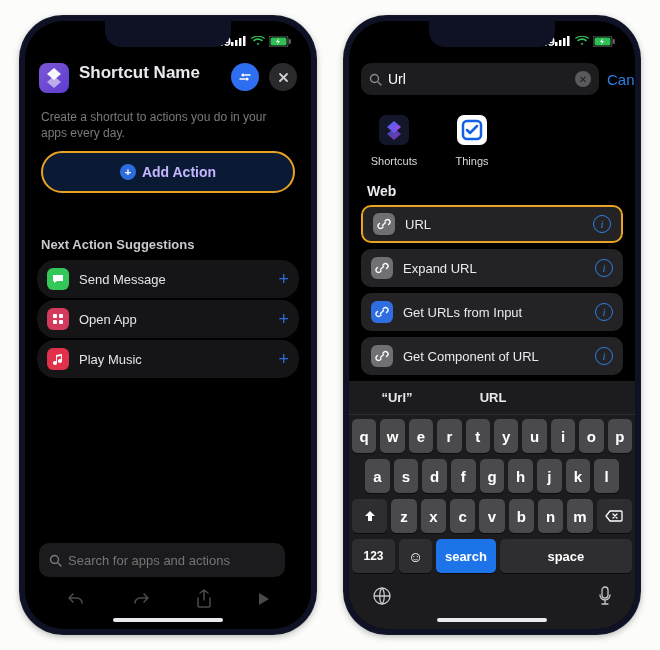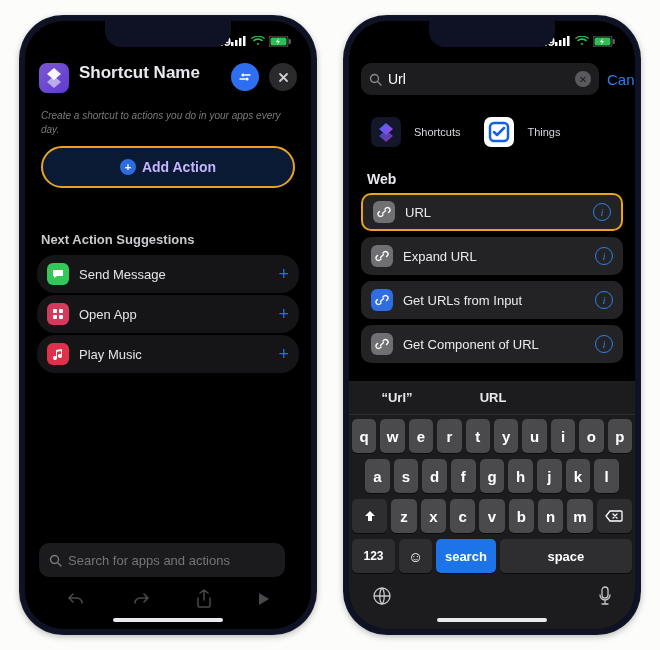--- a/index.html
+++ b/index.html
@@ -13,21 +13,21 @@
   .battery svg, .wifi svg, .signal svg { display:block; }
   .screen { position: absolute; inset: 0; padding-top: 40px; display:flex; flex-direction:column; }
 
   
   .hdr { display:flex; align-items:flex-start; gap:10px; padding: 2px 14px 10px 14px; }
   .hdr .appicon { width:30px; height:30px; border-radius:8px; background:linear-gradient(135deg,#7c58d4,#5e3bcf); display:flex; align-items:center; justify-content:center; }
   .hdr .title { flex:1; color:#e8e8ee; font-size:17px; font-weight:600; }
   .hdr .round { width:28px; height:28px; border-radius:50%; display:flex; align-items:center; justify-content:center; }
   .hdr .rblue { background:#2e6ef0; }
   .hdr .rgrey { background:#2a2a2c; color:#d0d0d4; }
-  .intro { color:#7a7a7e; font-size:10px; line-height:1.35; padding: 6px 16px 10px 16px; font-style: italic; }
+  .intro { color:#7a7a7e; font-size:12px; line-height:1.35; padding: 6px 16px 10px 16px; }
   .addwrap { padding: 0 16px 0 16px; }
   .addbtn { border:2px solid #e9a321; border-radius:22px; height:42px; display:flex; align-items:center; justify-content:center; gap:6px; background:#0b1a34; }
   .addbtn .pluscirc { width:16px; height:16px; border-radius:50%; background:#2d6cdf; display:flex; align-items:center; justify-content:center; color:#fff; font-size:11px; font-weight:700; }
   .addbtn .lbl { color:#c4b5fd; font-weight:600; font-size:14px; }
   .sect-h { margin-top:44px; padding:0 16px 6px 16px; color:#c9c9ce; font-size:13px; font-weight:600; }
   .sugg { margin: 2px 12px; background:#151517; border-radius:18px; height:38px; display:flex; align-items:center; padding:0 10px; }
   .sugg .sic { width:22px; height:22px; border-radius:6px; margin-right:10px; display:flex; align-items:center; justify-content:center; }
   .sugg .sl { flex:1; color:#e4e4e8; font-size:13px; }
   .sugg .plus { color:#2d6cdf; font-size:18px; font-weight:400; }
 
@@ -40,21 +40,21 @@
 
   .left-foot { margin-top:auto; padding-bottom:20px; }
 
   
   .r-top { display:flex; align-items:center; gap:8px; padding: 2px 12px 8px 12px; }
   .r-search { flex:1; background:#1d1d1f; border-radius:10px; height:32px; display:flex; align-items:center; padding:0 8px; gap:6px; }
   .r-search input { flex:1; background:transparent; border:0; color:#fff; font-size:14px; outline:none; }
   .r-search .clear { width:16px; height:16px; border-radius:50%; background:#5a5a5e; color:#1d1d1f; font-size:10px; display:flex; align-items:center; justify-content:center; }
   .cancel { color:#2f7fe7; font-size:15px; }
   .chips { display:flex; gap:16px; padding: 6px 0 8px 14px; overflow:hidden; }
-  .chip { display:flex; align-items:center; gap:5px; min-width:62px; }
+  .chip { display:flex; flex-direction:column; align-items:center; gap:5px; min-width:62px; }
   .chip .ci { width:46px; height:46px; border-radius:11px; display:flex; align-items:center; justify-content:center; }
   .chip .cl { color:#d8d8dd; font-size:11px; }
   .group-h { padding: 8px 18px 6px 18px; color:#e8e8ee; font-size:14px; font-weight:600; }
   .rowlist { padding: 0 12px; }
   .row { background:#232326; border-radius:10px; height:38px; display:flex; align-items:center; padding:0 10px; margin-bottom:6px; }
   .row.hl { border:2px solid #e9a321; }
   .row .ric { width:22px; height:22px; border-radius:6px; margin-right:10px; display:flex; align-items:center; justify-content:center; }
   .row .rl { flex:1; color:#eaeaee; font-size:13px; font-weight:500; }
   .row .info { width:18px; height:18px; border-radius:50%; border:1.5px solid #2f7fe7; color:#2f7fe7; font-size:11px; display:flex; align-items:center; justify-content:center; font-style:italic; font-family:Georgia,serif; }
 

